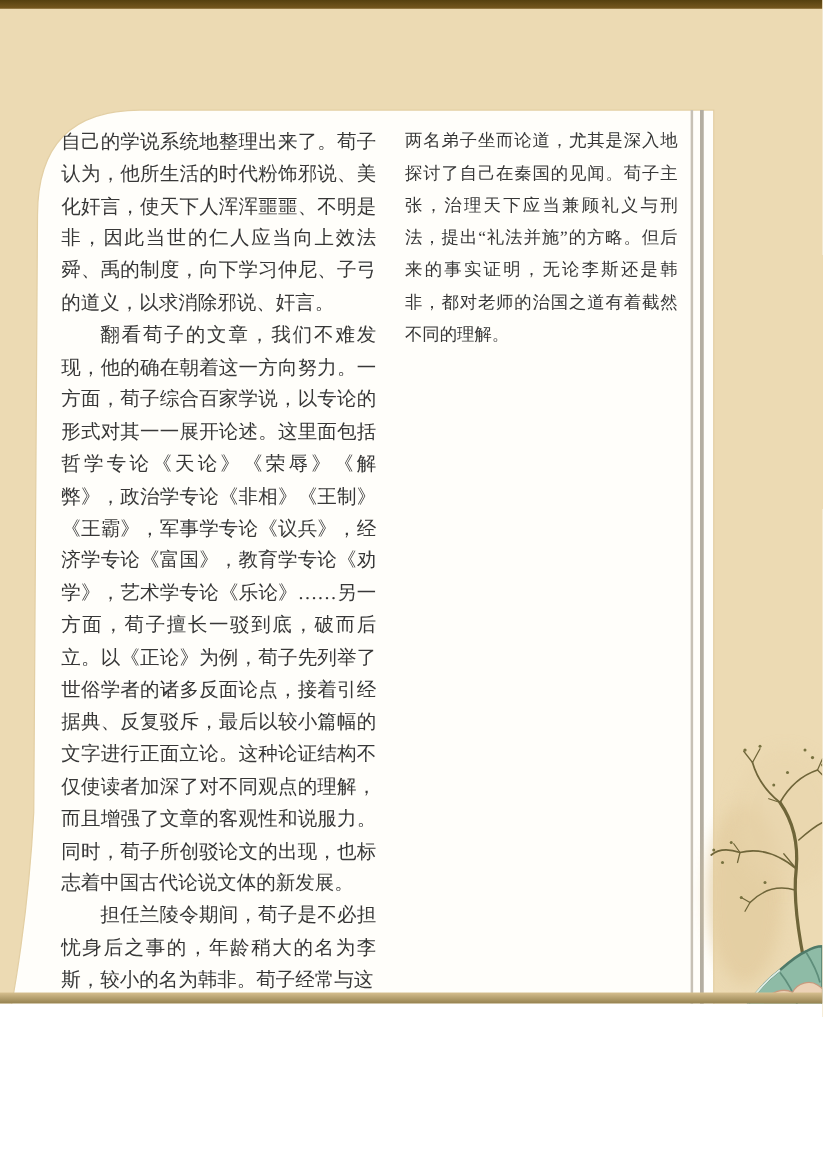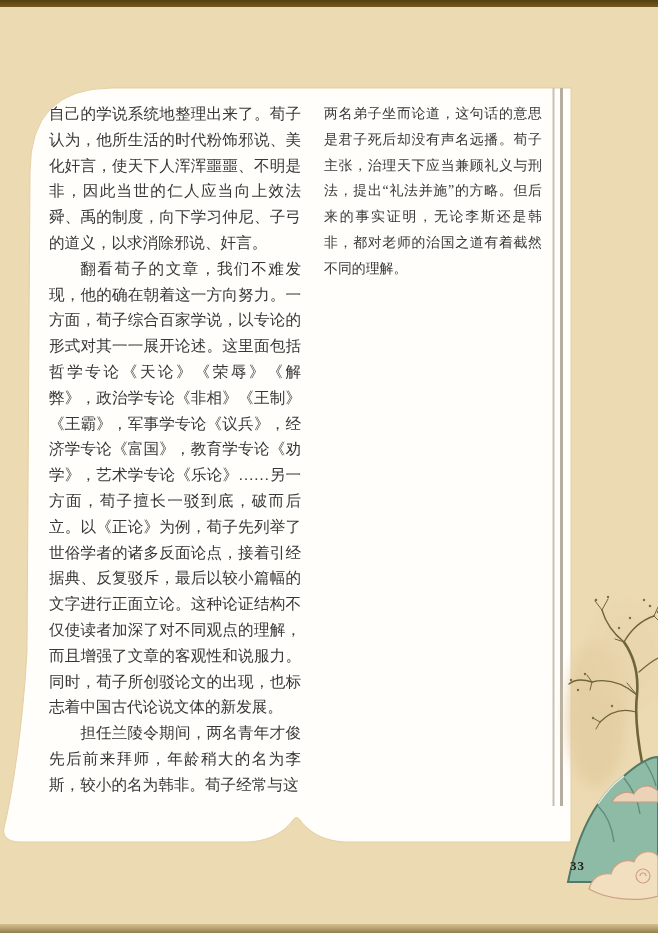--- a/index.html
+++ b/index.html
@@ -1,18 +1,18 @@
 <!DOCTYPE html>
 <html><head>
 <meta charset="utf-8">
 <style>
   html,body{margin:0;padding:0;}
   body{font-family:"Liberation Serif","DejaVu Serif",serif;}
   .book{
-    position:relative;width:658px;height:933px;overflow:hidden;
+    position:relative;width:658px;height:803px;overflow:hidden;
     background:#ecdab3;
   }
   .top-strip{
     position:absolute;left:0;top:0;width:658px;height:7px;
     background:linear-gradient(#55400f,#76581f);
   }
   .bottom-strip{
     position:absolute;left:0;bottom:0;width:658px;height:9px;
     background:linear-gradient(#d6bf8f,#93804e);
   }
@@ -114,23 +114,23 @@
            L 658 896
            C 638 902 608 900 589 889 Z" fill="#f1dfc0" stroke="#cfa183" stroke-width="1.2"></path>
       <circle cx="643" cy="876" r="7" fill="none" stroke="#cfa183" stroke-width="1.2"></circle>
       <path d="M 640 876 a 3 3 0 1 1 6 0" fill="none" stroke="#cfa183" stroke-width="1.2"></path>
     </g>
   </svg>
 
   <div class="col col-left">
     <p>自己的学说系统地整理出来了。荀子认为，他所生活的时代粉饰邪说、美化奸言，使天下人浑浑噩噩、不明是非，因此当世的仁人应当向上效法舜、禹的制度，向下学习仲尼、子弓的道义，以求消除邪说、奸言。</p>
     <p class="indent">翻看荀子的文章，我们不难发现，他的确在朝着这一方向努力。一方面，荀子综合百家学说，以专论的形式对其一一展开论述。这里面包括哲学专论《天论》《荣辱》《解弊》，政治学专论《非相》《王制》《王霸》，军事学专论《议兵》，经济学专论《富国》，教育学专论《劝学》，艺术学专论《乐论》……另一方面，荀子擅长一驳到底，破而后立。以《正论》为例，荀子先列举了世俗学者的诸多反面论点，接着引经据典、反复驳斥，最后以较小篇幅的文字进行正面立论。这种论证结构不仅使读者加深了对不同观点的理解，而且增强了文章的客观性和说服力。同时，荀子所创驳论文的出现，也标志着中国古代论说文体的新发展。</p>
-    <p class="indent">担任兰陵令期间，两名青年才俊先后前来拜师，年龄稍大的名为李斯，较小的名为韩非。荀子经常与这</p>
+    <p class="indent">担任兰陵令期间，荀子是不必担忧身后之事的，年龄稍大的名为李斯，较小的名为韩非。荀子经常与这</p>
   </div>
 
   <div class="col col-right">
-    <p>两名弟子坐而论道，这句话的意思是君子死后却没有声名远播。荀子主张，治理天下应当兼顾礼义与刑法，提出“礼法并施”的方略。但后来的事实证明，无论李斯还是韩非，都对老师的治国之道有着截然不同的理解。</p>
+    <p>两名弟子坐而论道，尤其是深入地探讨了自己在秦国的见闻。荀子主张，治理天下应当兼顾礼义与刑法，提出“礼法并施”的方略。但后来的事实证明，无论李斯还是韩非，都对老师的治国之道有着截然不同的理解。</p>
   </div>
 
   <div class="page-number">33</div>
 
   <div class="bottom-strip"></div>
 </div>
 
 </body></html>

